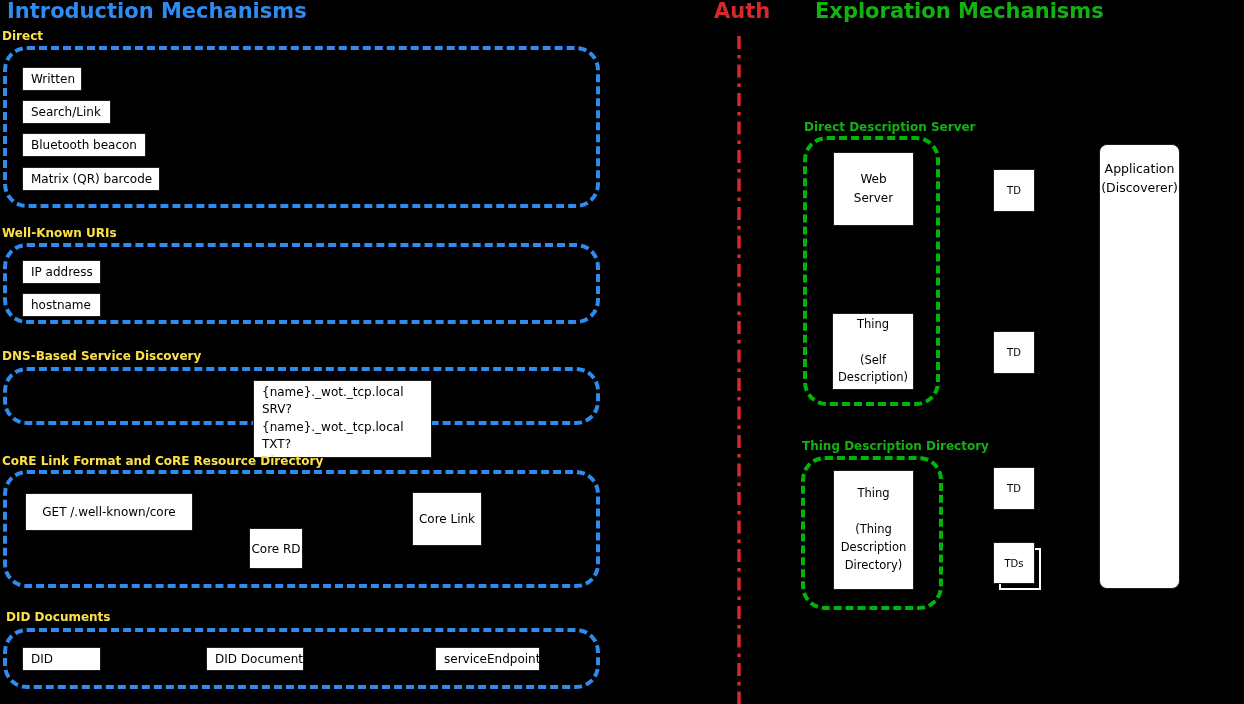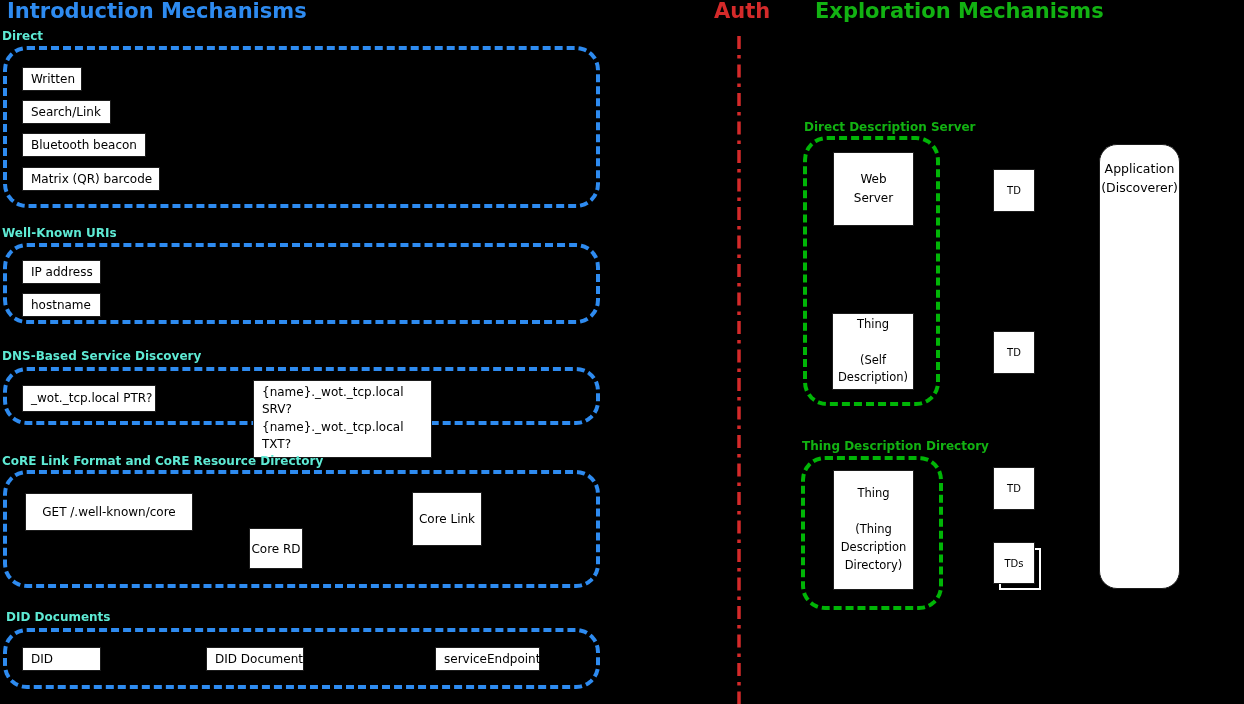--- a/index.html
+++ b/index.html
@@ -2,35 +2,35 @@
 <html><head>
 <meta charset="utf-8">
 <style>
   html,body{margin:0;padding:0;background:#000;}
   .stage{position:relative;width:1244px;height:704px;background:#000;overflow:hidden;
          font-family:"DejaVu Sans","Liberation Sans",sans-serif;}
   .title{position:absolute;font-size:21px;font-weight:bold;white-space:nowrap;line-height:26px;}
   .t-blue{color:#2e8bf0;}
   .t-red{color:#d42a2a;}
   .t-green{color:#12b212;}
-  .seclabel{position:absolute;font-size:12px;font-weight:bold;color:#5eead4;white-space:nowrap;}
+  .seclabel{position:absolute;font-size:12px;font-weight:bold;color:#fde047;white-space:nowrap;}
   .glabel{position:absolute;font-size:12px;font-weight:bold;color:#12b212;white-space:nowrap;}
   .bluerect{position:absolute;border:4px dashed #2e8bf0;border-radius:24px;box-sizing:border-box;}
   .greenrect{position:absolute;border:4px dashed #00b506;border-radius:24px;box-sizing:border-box;}
   .wbox{position:absolute;background:#fff;border:1px solid #1c1c1c;color:#000;font-size:12px;
         height:24px;line-height:22px;padding:0 0 0 8px;box-sizing:border-box;white-space:pre;}
   .wbox.ml{white-space:pre-line;line-height:1.45;height:auto;padding:3px 8px;}
   .wbox.c{display:flex;align-items:center;justify-content:center;padding:0;text-align:center;white-space:pre;}
   .rbox{position:absolute;background:#fff;border:1px solid #1c1c1c;border-radius:0;color:#000;
         display:flex;align-items:center;justify-content:center;text-align:center;
         white-space:pre-line;font-size:12px;line-height:1.55;box-sizing:border-box;}
   .tdbox{position:absolute;width:42px;height:43px;background:#fff;border:1px solid #1c1c1c;color:#000;
          display:flex;align-items:center;justify-content:center;font-size:10px;box-sizing:border-box;}
   .tdshadow{position:absolute;width:42px;height:42px;background:transparent;border:2px solid #fff;box-sizing:border-box;}
-  .appbox{position:absolute;background:#fff;border:1px solid #1c1c1c;border-radius:18px;color:#000;
+  .appbox{position:absolute;background:#fff;border:1px solid #1c1c1c;border-radius:8px;color:#000;
           text-align:center;white-space:pre-line;font-size:12.5px;line-height:1.5;padding-top:15px;box-sizing:border-box;}
   svg{position:absolute;}
 </style>
 </head>
 <body>
 
 <div class="stage">
 
   <div class="title t-blue" style="left:7px;top:-2px">Introduction Mechanisms</div>
   <div class="title t-red" style="left:714px;top:-2px">Auth</div>
@@ -47,21 +47,20 @@
   <div class="wbox" style="left:22px;top:133px;width:124px">Bluetooth beacon</div>
   <div class="wbox" style="left:22px;top:167px;width:138px">Matrix (QR) barcode</div>
 
   <div class="seclabel" style="left:2px;top:226px">Well-Known URIs</div>
   <div class="bluerect" style="left:3px;top:243px;width:597px;height:81px"></div>
   <div class="wbox" style="left:22px;top:260px;width:79px">IP address</div>
   <div class="wbox" style="left:22px;top:293px;width:79px">hostname</div>
 
   <div class="seclabel" style="left:2px;top:349px">DNS-Based Service Discovery</div>
   <div class="bluerect" style="left:3px;top:367px;width:597px;height:58px"></div>
-  <div class="wbox" style="left:22px;top:385px;width:134px;height:27px;line-height:25px">_wot._tcp.local PTR?</div>
   <div class="wbox ml" style="left:253px;top:380px;width:179px">{name}._wot._tcp.local SRV?
 {name}._wot._tcp.local TXT?</div>
 
   <div class="seclabel" style="left:2px;top:454px">CoRE Link Format and CoRE Resource Directory</div>
   <div class="bluerect" style="left:3px;top:470px;width:597px;height:118px"></div>
   <div class="wbox c" style="left:25px;top:493px;width:168px;height:38px">GET /.well-known/core</div>
   <div class="wbox c" style="left:249px;top:528px;width:54px;height:41px">Core RD</div>
   <div class="wbox c" style="left:412px;top:492px;width:70px;height:54px">Core Link</div>
 
   <div class="seclabel" style="left:6px;top:610px">DID Documents</div>

